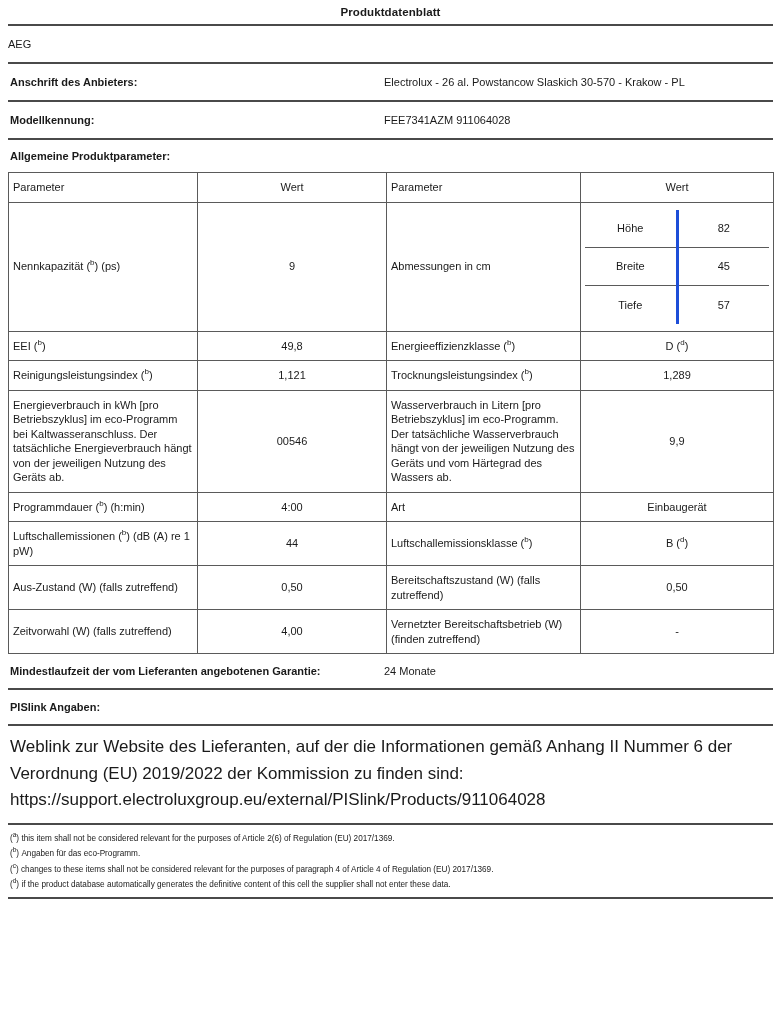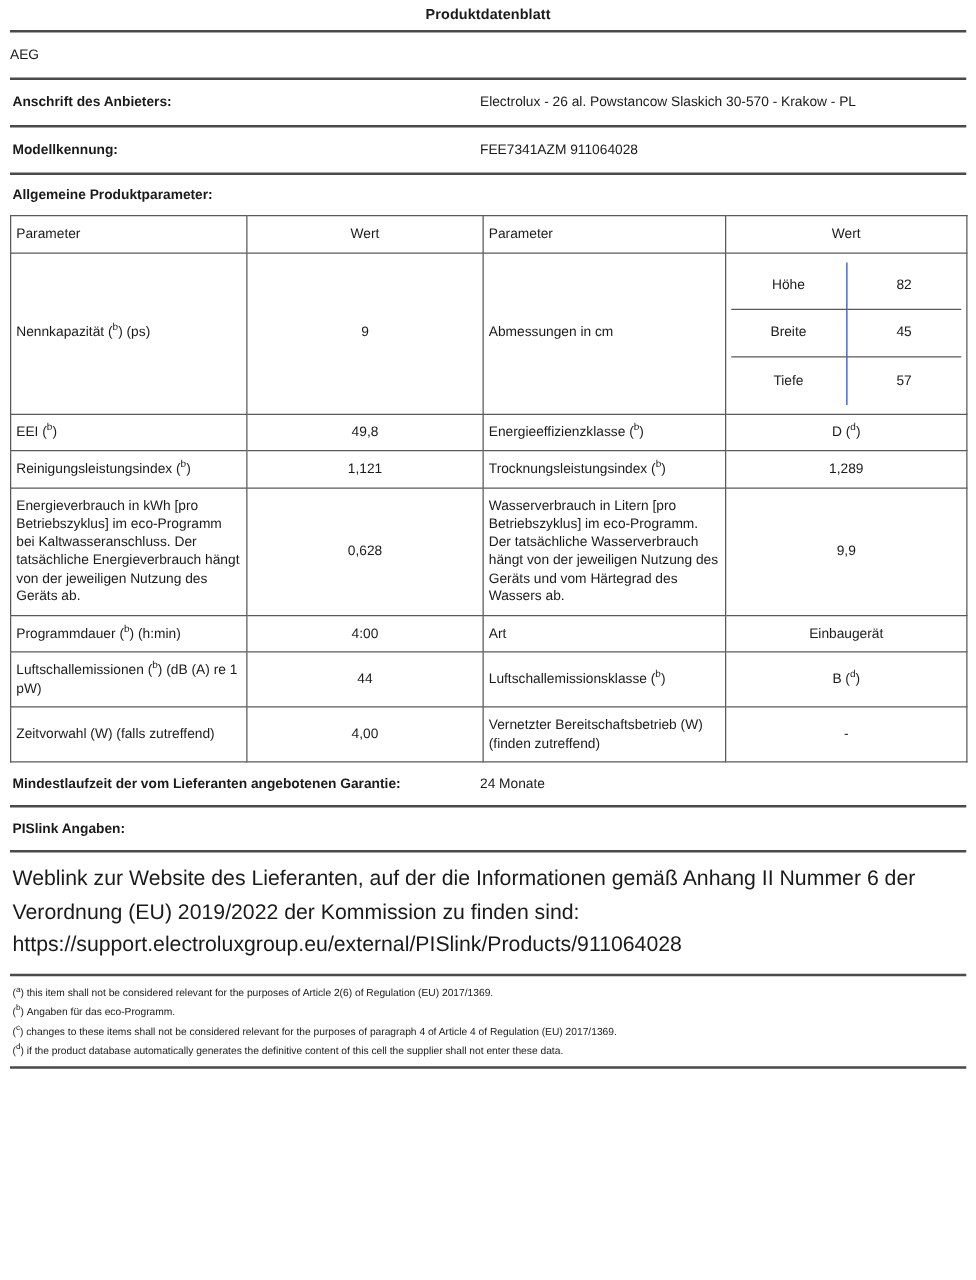--- a/index.html
+++ b/index.html
@@ -83,21 +83,21 @@
     table-layout: fixed;
   }
   table.dims td {
     border: 0;
     border-bottom: 1px solid #5a5a5a;
     padding: 10px 4px;
     text-align: center;
     height: 38px;
   }
   table.dims tr:last-child td { border-bottom: 0; }
-  table.dims td.dim-label { width: 50%; border-right: 1px solid #1d4ed8; }
+  table.dims td.dim-label { width: 50%; border-right: 3px solid #1d4ed8; }
   table.dims td.dim-value { width: 50%; }
   td.nest { padding: 0; vertical-align: top; }
 
   sup.fn {
     font-size: 8px;
     vertical-align: super;
     line-height: 0;
   }
 
   
@@ -207,39 +207,45 @@
 
       <tr>
         <td class="p1"><span>Reinigungsleistungsindex (</span><sup class="fn">b</sup><span>)</span></td>
         <td class="v1">1,121</td>
         <td class="p2"><span>Trocknungsleistungsindex (</span><sup class="fn">b</sup><span>)</span></td>
         <td class="v2">1,289</td>
       </tr>
 
       <tr>
         <td class="p1">Energieverbrauch in kWh [pro Betriebszyklus] im eco-Programm bei Kaltwasseranschluss. Der tatsächliche Energieverbrauch hängt von der jeweiligen Nutzung des Geräts ab.</td>
-        <td class="v1">0,628</td>
+        <td class="v1">00546</td>
         <td class="p2">Wasserverbrauch in Litern [pro Betriebszyklus] im eco-Programm. Der tatsächliche Wasserverbrauch hängt von der jeweiligen Nutzung des Geräts und vom Härtegrad des Wassers ab.</td>
         <td class="v2">9,9</td>
       </tr>
 
       <tr>
         <td class="p1"><span>Programmdauer (</span><sup class="fn">b</sup><span>) (h:min)</span></td>
         <td class="v1">4:00</td>
         <td class="p2">Art</td>
         <td class="v2">Einbaugerät</td>
       </tr>
 
       <tr>
         <td class="p1"><span>Luftschallemissionen (</span><sup class="fn">b</sup><span>) (dB (A) re 1 pW)</span></td>
         <td class="v1">44</td>
         <td class="p2"><span>Luftschallemissionsklasse (</span><sup class="fn">b</sup><span>)</span></td>
         <td class="v2"><span>B (</span><sup class="fn">d</sup><span>)</span></td>
       </tr>
 
+      <tr>
+        <td class="p1">Aus-Zustand (W) (falls zutreffend)</td>
+        <td class="v1">0,50</td>
+        <td class="p2">Bereitschaftszustand (W) (falls zutreffend)</td>
+        <td class="v2">0,50</td>
+      </tr>
 
       <tr>
         <td class="p1">Zeitvorwahl (W) (falls zutreffend)</td>
         <td class="v1">4,00</td>
         <td class="p2">Vernetzter Bereitschaftsbetrieb (W) (finden zutreffend)</td>
         <td class="v2">-</td>
       </tr>
     </tbody>
   </table>
 

